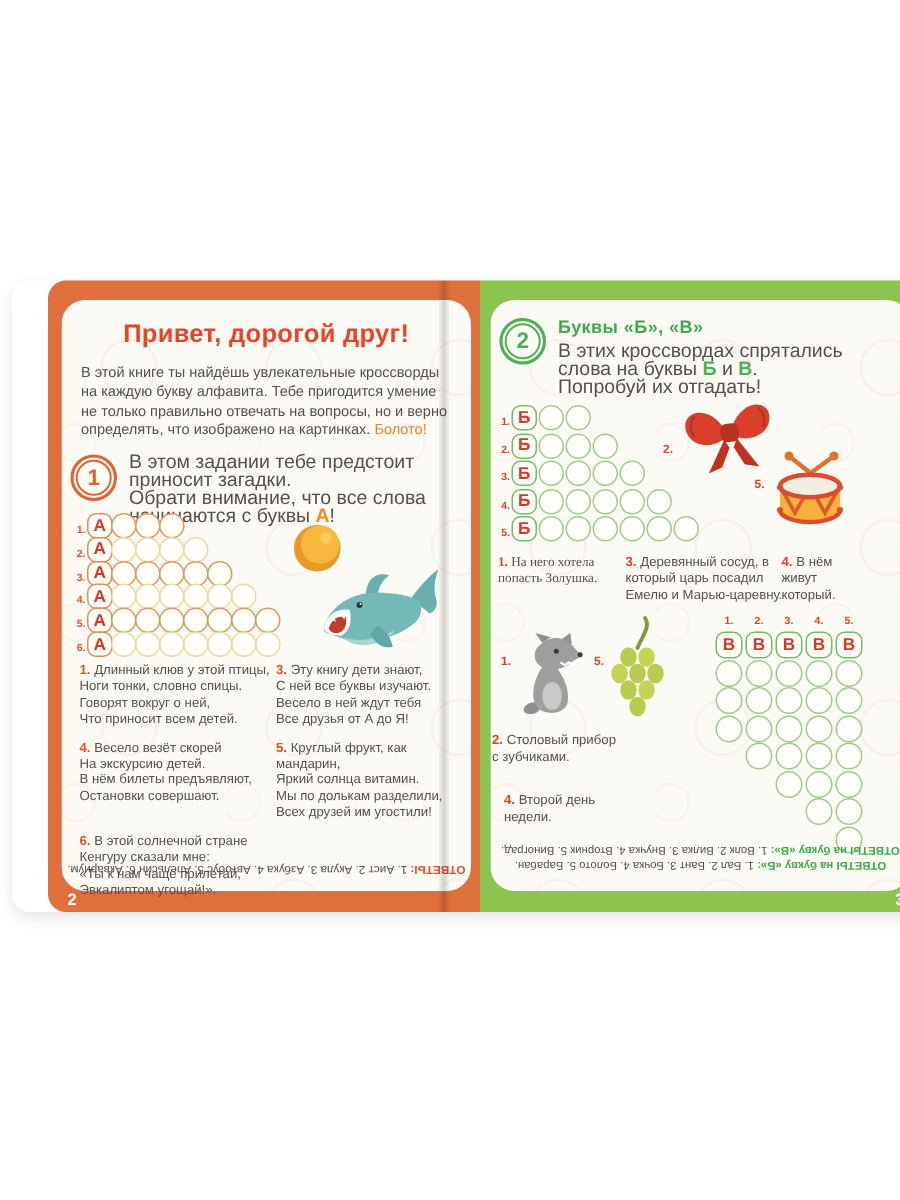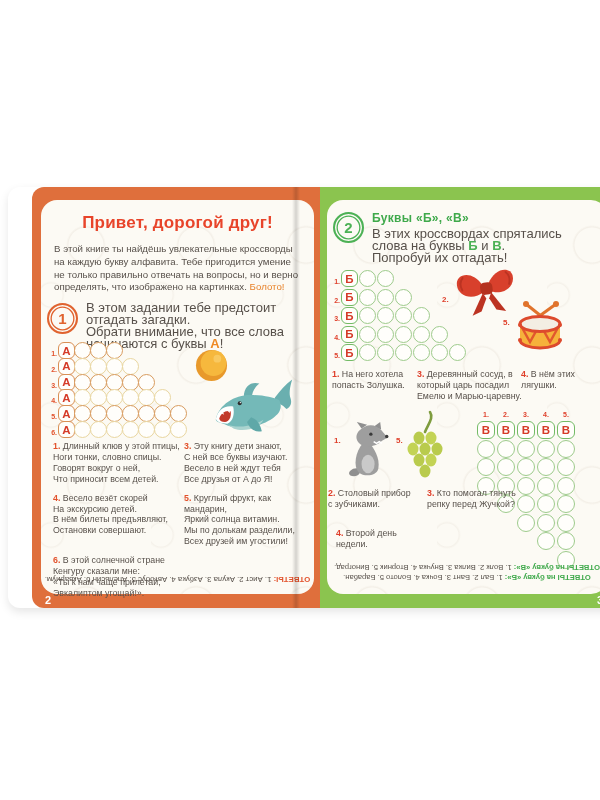--- a/index.html
+++ b/index.html
@@ -98,21 +98,21 @@
     <div class="panel panel-left">
 
       <h1 class="main-title">Привет, дорогой друг!</h1>
 
       <p class="intro"><span>В этой книге ты найдёшь увлекательные кроссворды на каждую букву алфавита. Тебе пригодится умение не только правильно отвечать на вопросы, но и верно определять, что изображено на картинках.</span> <span class="hl-orange">Болото!</span></p>
 
       <div class="sec sec-left">
         <div class="badge badge-orange">1</div>
         <div>
           <div class="sec-desc">
-            <span>В этом задании тебе предстоит отгадать загадки.</span><br>
+            <span>В этом задании тебе предстоит приносит загадки.</span><br>
             <span>Обрати внимание, что все слова начинаются с буквы </span><span class="hl-orange-b">А</span><span>!</span>
           </div>
         </div>
       </div>
 
       <div class="agrid">
           <div class="agrid-row">
             <span class="row-num">1.</span>
             <span class="cell letter-cell">А</span>
             <span class="cell circle warm"></span>
@@ -283,23 +283,23 @@
         <polyline points="7,24 17,42 27,24 37,42 47,24" stroke="#E2582D" stroke-width="2.5" fill="none"></polyline>
         <path d="M7,40 A20,8 0 0 0 47,40" stroke="#DD4A2D" stroke-width="3" fill="none"></path>
         <ellipse cx="27" cy="24" rx="20" ry="7.5" fill="#F3EEE3" stroke="#DD4A2D" stroke-width="3"></ellipse>
         <circle cx="7" cy="25" r="2" fill="#DD4A2D"></circle>
         <circle cx="47" cy="25" r="2" fill="#DD4A2D"></circle>
         <circle cx="7" cy="40" r="2" fill="#DD4A2D"></circle>
         <circle cx="47" cy="40" r="2" fill="#DD4A2D"></circle>
       </svg>
       <div class="pic-label" style="top:118px;left:176px;">5.</div>
 
-      <div class="clue" style="top:169px;left:5px;width:78px;"><span class="rnum">1.</span> <span>На него хотела попасть Золушка.</span></div>
+      <div class="clue" style="top:169px;left:5px;width:78px;font-family:Liberation Serif, serif;"><span class="rnum">1.</span> <span>На него хотела попасть Золушка.</span></div>
       <div class="clue" style="top:169px;left:90px;width:112px;"><span class="rnum">3.</span> <span>Деревянный сосуд, в который царь посадил Емелю и Марью-царевну.</span></div>
-      <div class="clue" style="top:169px;left:194px;width:60px;"><span class="rnum">4.</span> <span>В нём этих лягушки.</span></div>
+      <div class="clue" style="top:169px;left:194px;width:60px;"><span class="rnum">4.</span> <span>В нём живут который.</span></div>
 
       <svg class="illus" style="top:222px;left:18px;width:48px;height:56px;" viewBox="0 0 50 60">
         <path d="M8,50 C2,53 2,58 9,58 C14,58 17,54 15,49 Z" fill="#8F8F8F"></path>
         <path d="M19,22 C10,32 8,48 14,54 C20,59 33,58 35,50 C37,38 30,28 25,22 Z" fill="#9E9E9E"></path>
         <ellipse cx="24" cy="45" rx="7" ry="10" fill="#C9C9C9"></ellipse>
         <path d="M17,7 L12,0 L23,3 Z" fill="#8F8F8F"></path>
         <path d="M30,5 L37,0 L38,8 Z" fill="#8F8F8F"></path>
         <path d="M16,8 C10,12 10,20 16,24 C23,28 33,26 39,20 L46,16 C40,13 40,8 33,5 C27,2 20,4 16,8 Z" fill="#9E9E9E"></path>
         <circle cx="27" cy="13" r="1.8" fill="#3A3A3A"></circle>
         <circle cx="44" cy="15.5" r="1.8" fill="#3A3A3A"></circle>
@@ -362,21 +362,20 @@
             <span class="cell circle green"></span>
             <span class="cell circle green"></span>
             <span class="cell circle green"></span>
             <span class="cell circle green"></span>
             <span class="cell circle green"></span>
             <span class="cell circle green"></span>
           </div>
         </div>
 
       <div class="clue" style="top:288px;left:1px;width:88px;"><span class="rnum">2.</span> <span>Столовый прибор с зубчиками.</span></div>
-      <div class="clue" style="top:288px;left:100px;width:95px;"><span class="rnum">3.</span> <span>Кто помогал тянуть репку перед Жучкой?</span></div>
       <div class="clue" style="top:328px;left:9px;width:80px;"><span class="rnum">4.</span> <span>Второй день недели.</span></div>
 
       <div class="answers answers-right">
         <div><span class="alabel-green">ОТВЕТЫ на букву «Б»:</span> <span>1. Бал 2. Бант 3. Бочка 4. Болото 5. Барабан.</span></div>
         <div><span class="alabel-green">ОТВЕТЫ на букву «В»:</span> <span>1. Волк 2. Вилка 3. Внучка 4. Вторник 5. Виноград.</span></div>
       </div>
 
     </div>
     <div class="pagenum pn-right">3</div>
   </div>

